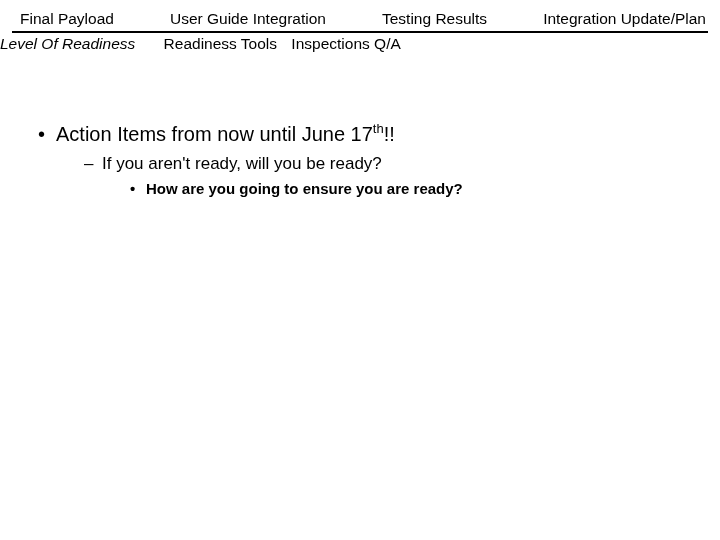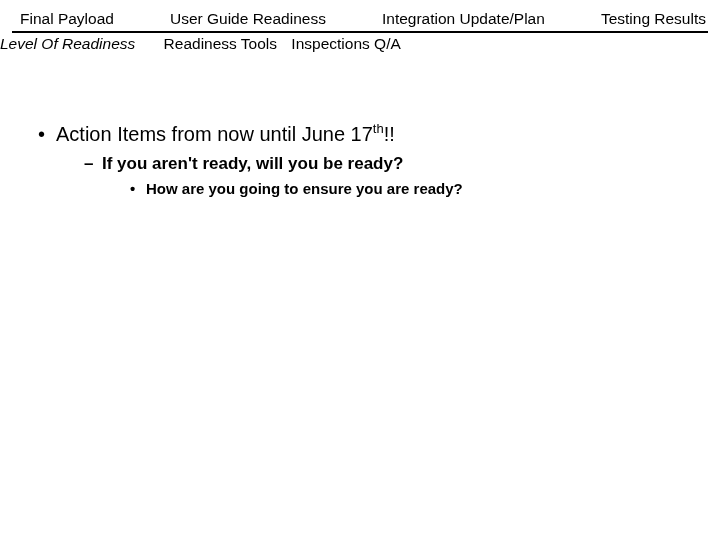--- a/index.html
+++ b/index.html
@@ -58,21 +58,21 @@
     display: inline-block;
     width: 18px;
   }
   .sup {
     font-size: 0.65em;
     vertical-align: super;
     line-height: 0;
   }
   .lvl2 {
     font-size: 17px;
-    font-weight: 700;
+    font-weight: 400;
     margin: 0 0 6px 46px;
   }
   .lvl2 .dash {
     display: inline-block;
     width: 18px;
   }
   .lvl3 {
     font-size: 15px;
     font-weight: 700;
     margin: 0 0 0 92px;
@@ -82,23 +82,23 @@
     width: 16px;
   }
 </style>
 </head>
 <body>
 
 <div class="slide">
 
   <div class="header-row1">
     <span>Final Payload</span>
-    <span>User Guide Readiness</span>
+    <span>User Guide Integration</span>
+    <span>Testing Results</span>
     <span>Integration Update/Plan</span>
-    <span>Testing Results</span>
   </div>
 
   <hr class="hr-line">
 
   <div class="header-row2">
     <span class="lead">Level Of Readiness</span>
     <span class="gap1">Readiness Tools</span>
     <span class="gap2">Inspections</span>
     <span class="gap3">Q/A</span>
   </div>

